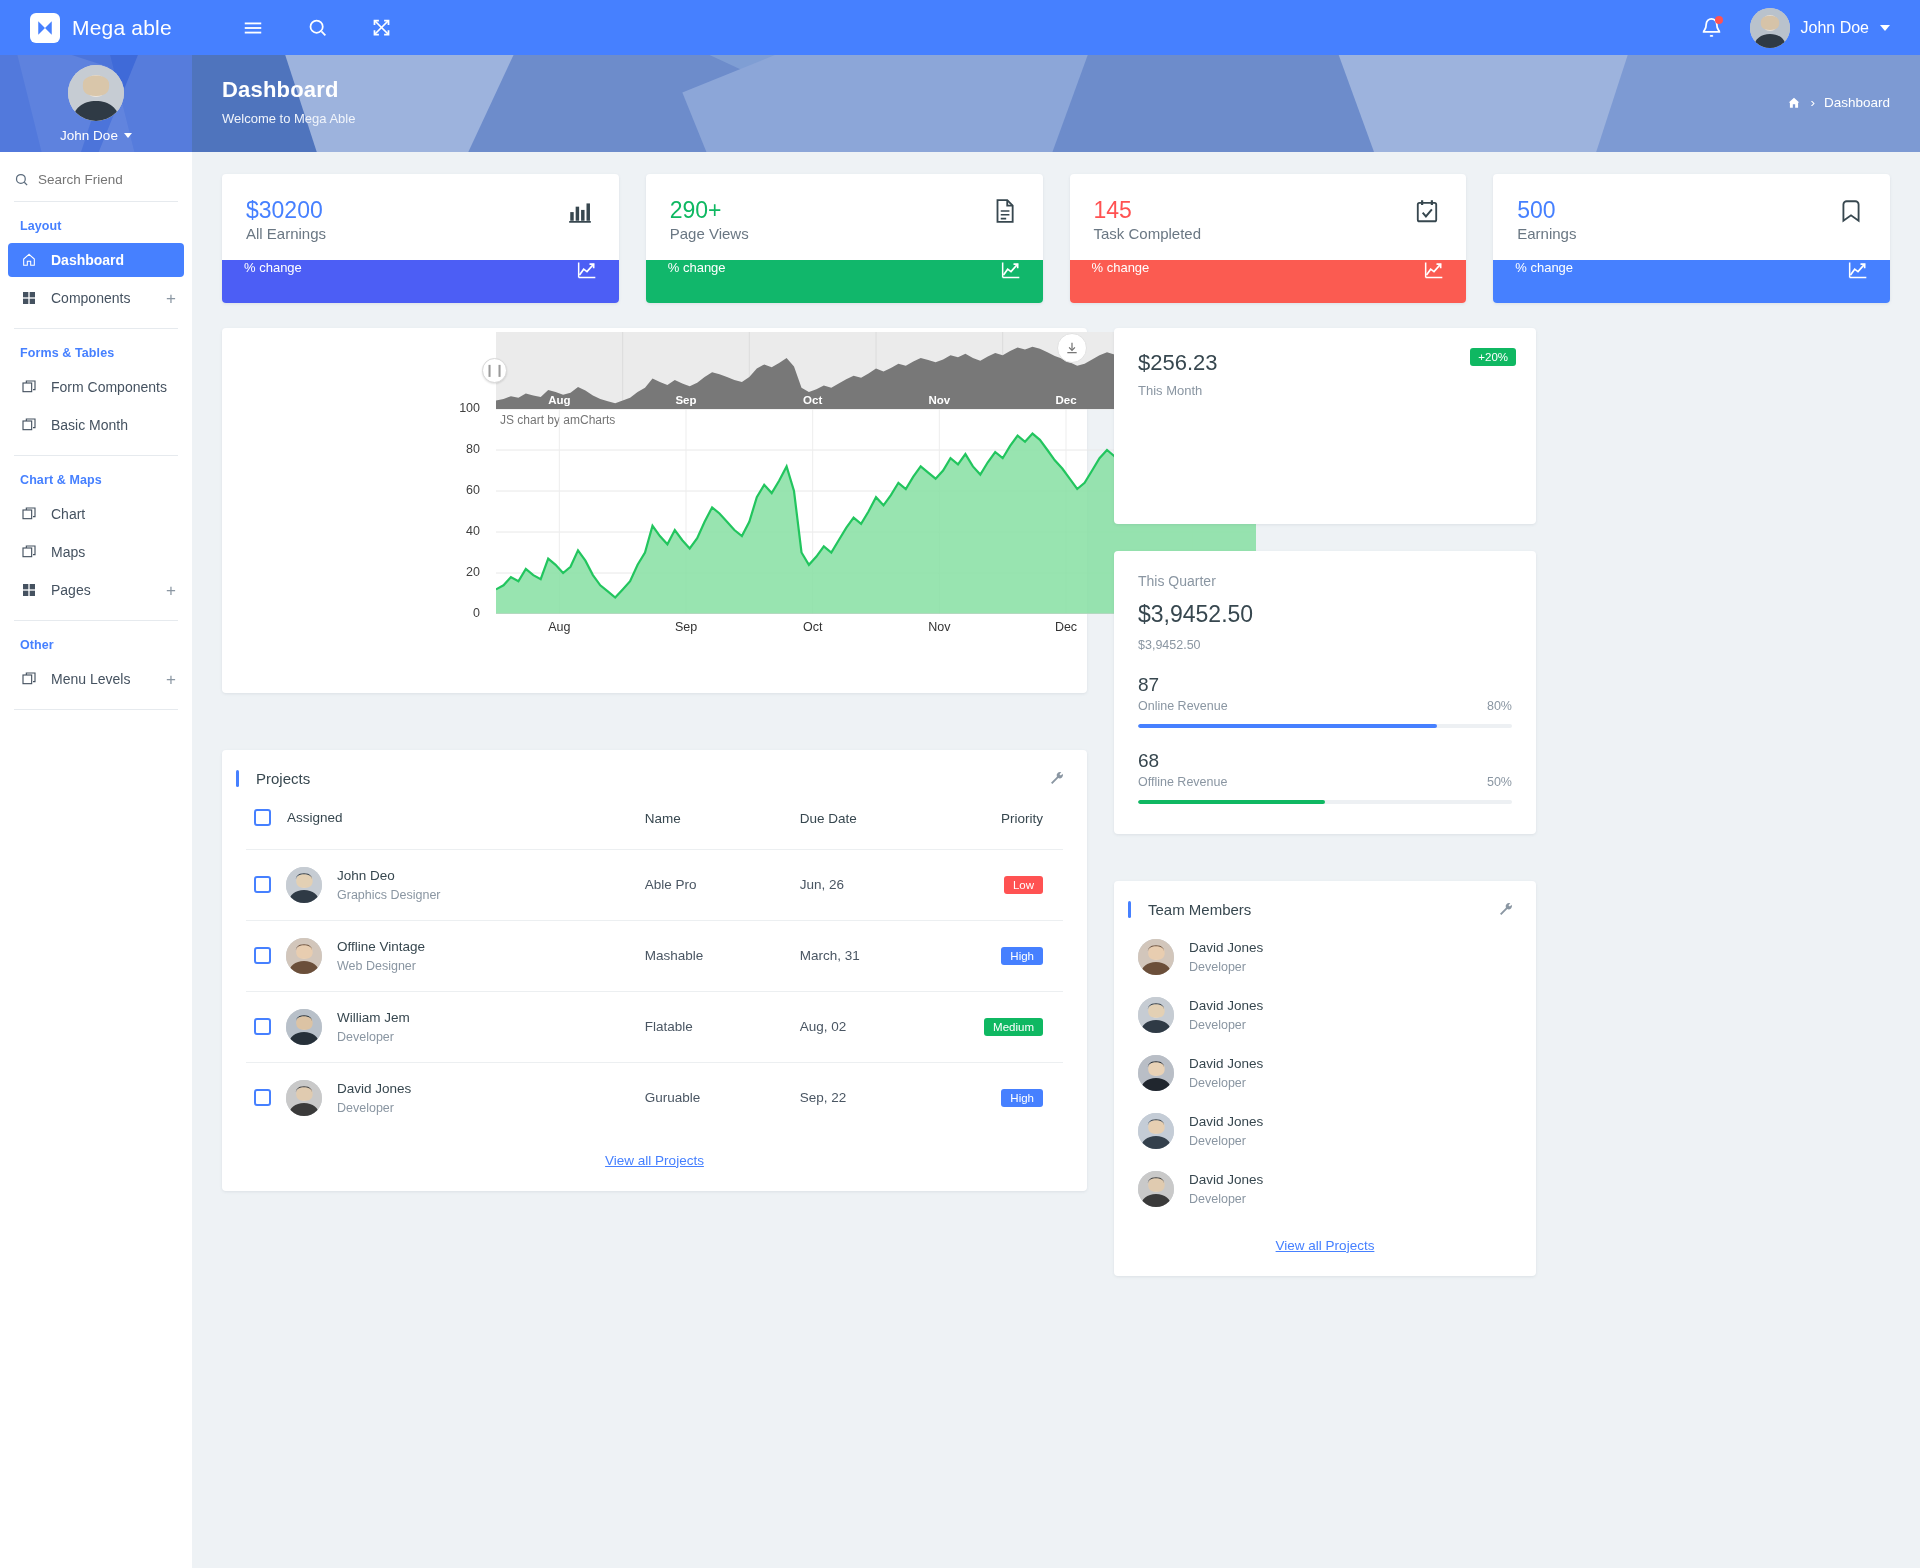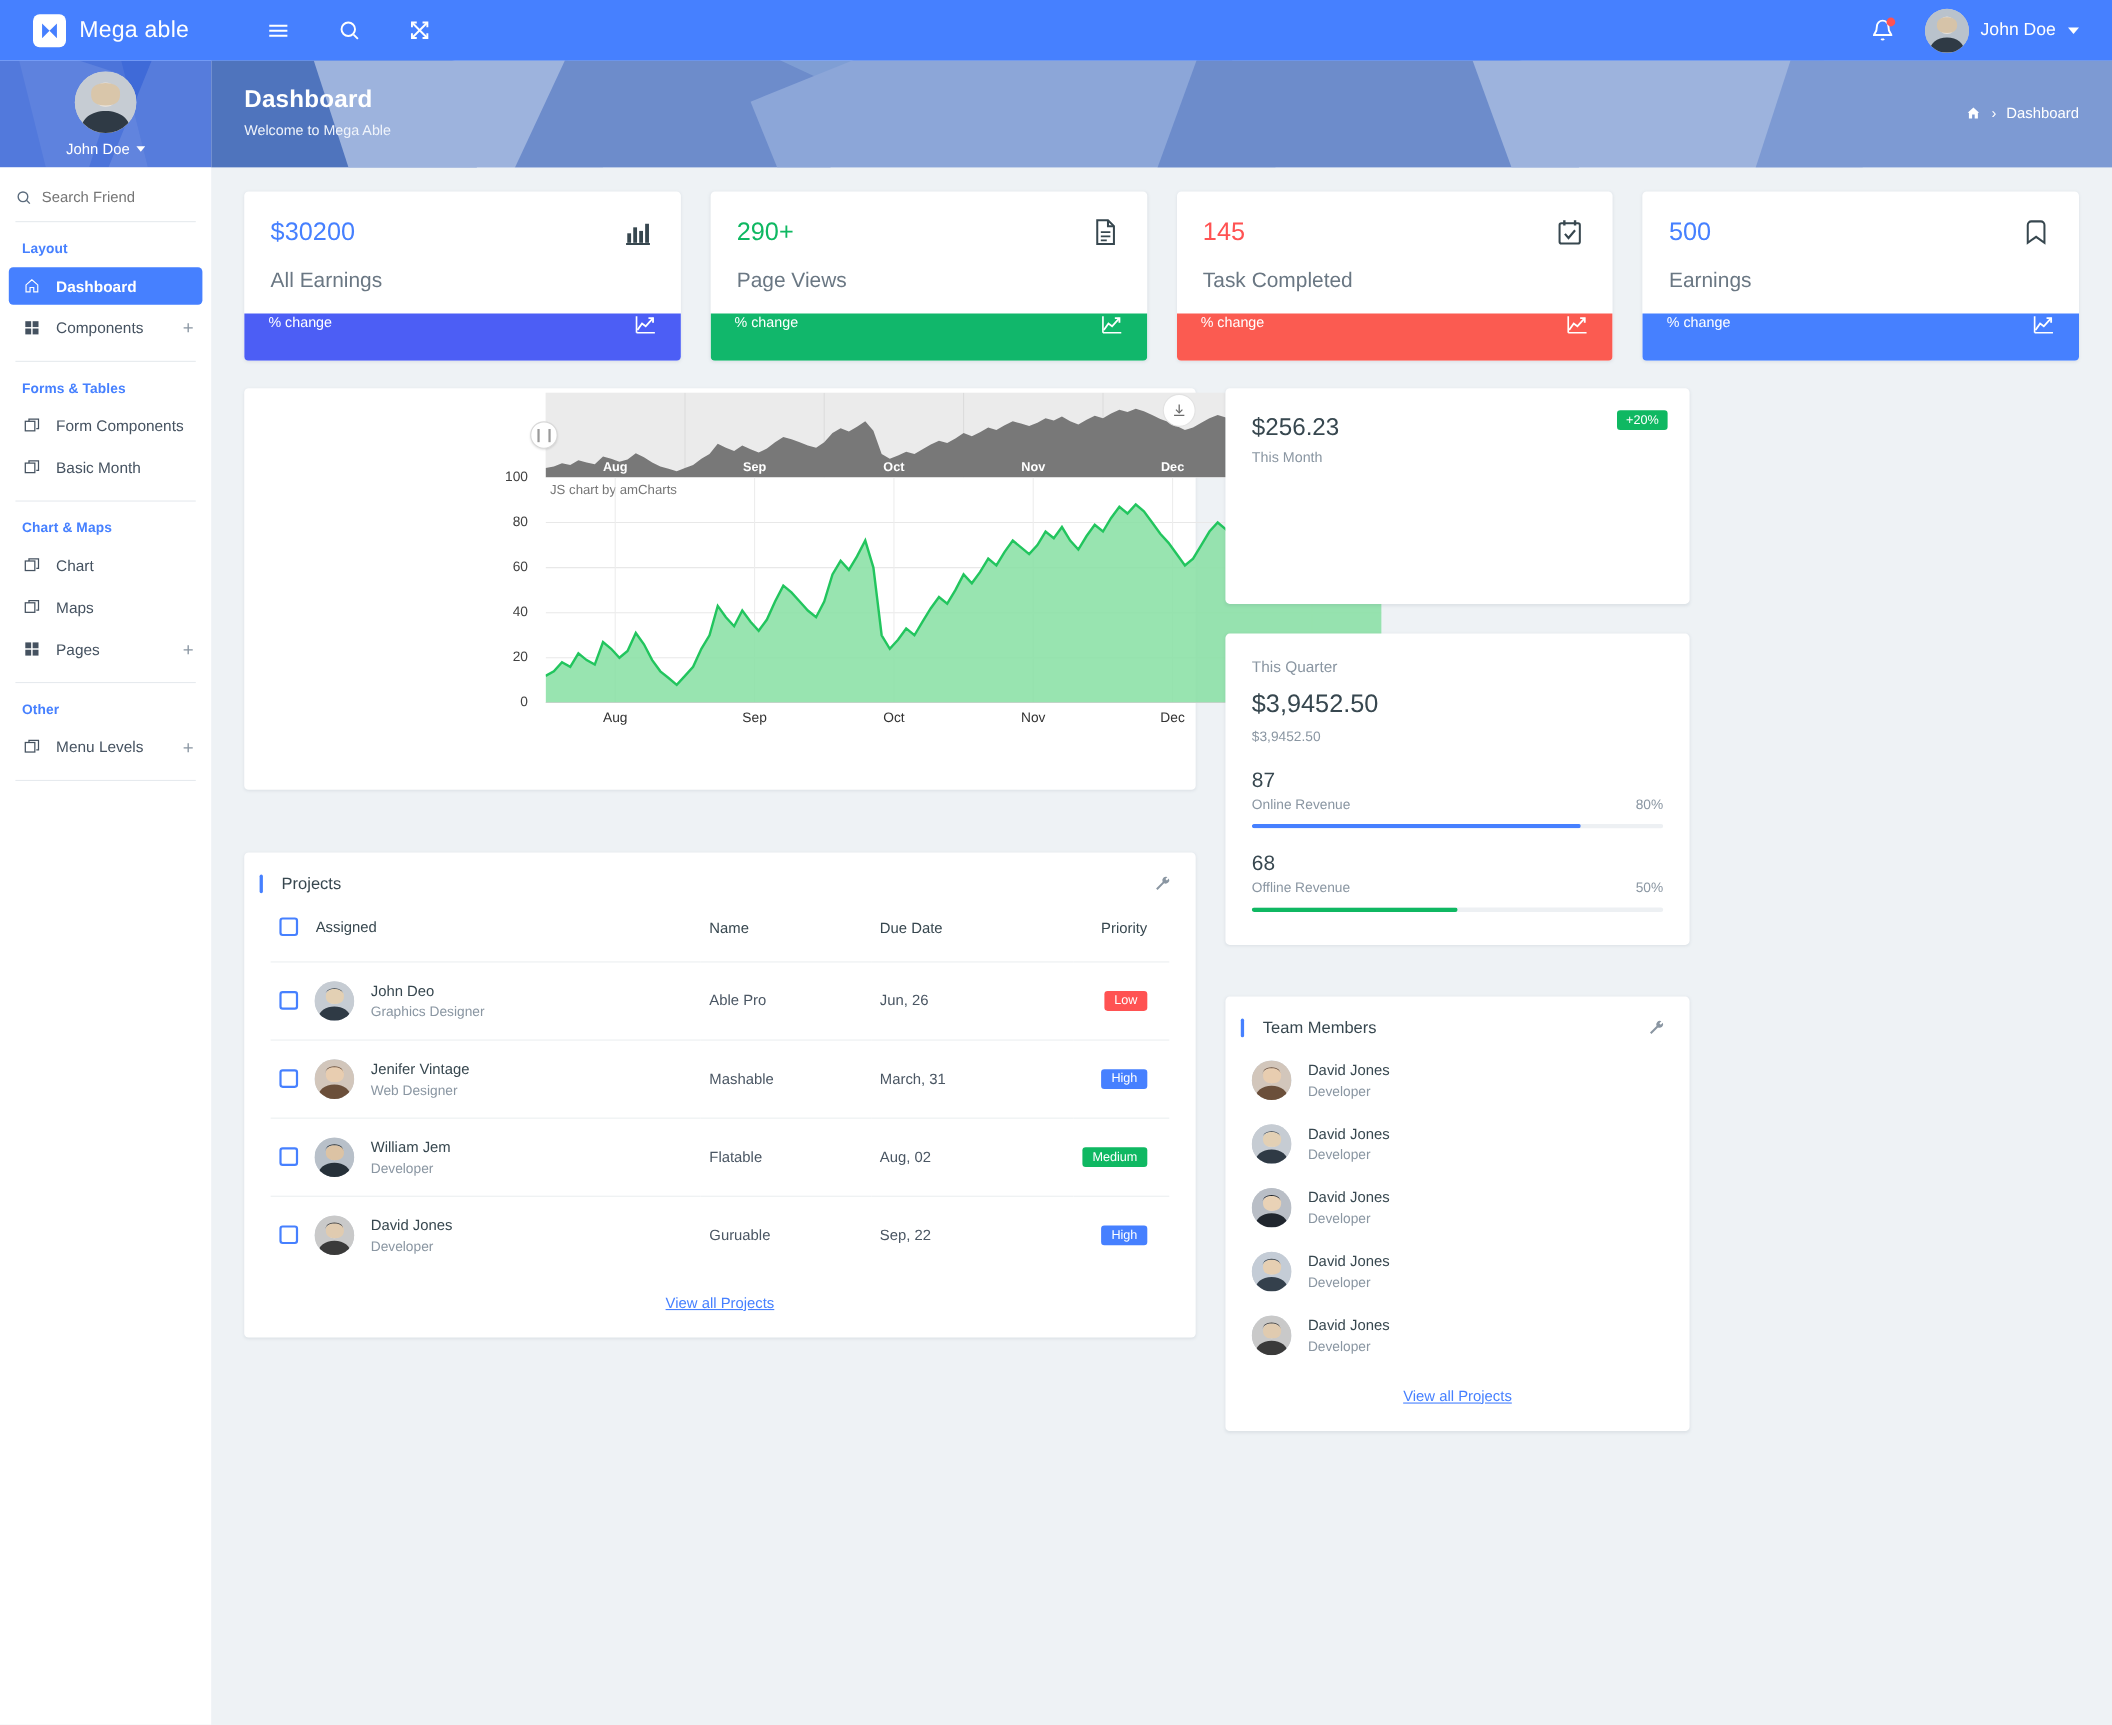--- a/index.html
+++ b/index.html
@@ -85,21 +85,21 @@
   .crumbs { position:absolute; right:30px; top:40px; z-index:3; display:flex; align-items:center; gap:9px; color:#fff; font-size:13.5px;}
   .crumbs svg { width:14px;height:14px; fill:#fff;}
 
   
   .main { position:absolute; top:152px; left:192px; width:1728px; height:1416px; padding: 22px 30px 0 30px; }
 
   .stat-row { display:flex; gap:27px; }
   .stat-card { flex:1; background:#fff; border-radius:4px; box-shadow: 0 1px 3px rgba(62,77,94,.10); overflow:hidden; }
   .stat-top { padding: 22px 24px 18px 24px; display:flex; align-items:flex-start;gap:36px; }
   .stat-num { font-size:23px; font-weight:400; line-height:1.25; }
-  .stat-lbl { font-size:19px; color:#6a7783; margin-top:20px; }
+  .stat-lbl { font-size:15px; color:#6a7783; margin-top:0; }
   .stat-ico { margin-left:auto; width:30px; height:30px; display:flex;align-items:center;justify-content:center;}
   .stat-ico svg { width:26px; height:26px; }
   .stat-foot { height:43px; display:flex; align-items:flex-start; padding: 0 22px; }
   .stat-foot span { color:#fff; font-size:13px; }
   .stat-foot .fico { margin-left:auto; }
   .stat-foot svg { width:20px; height:20px; stroke:#fff; fill:none; stroke-width:2; }
 
   .content-row { display:flex; gap:27px; margin-top:25px; align-items:flex-start; }
   .col-left { width: 865px; }
   .col-right { width: 422px; }
@@ -595,21 +595,21 @@
            <span class="avatar">
                         <svg viewBox="0 0 40 40">
                           <rect width="40" height="40" fill="#d2c6bb"></rect>
                           <circle cx="20" cy="15" r="8" fill="#f0e5da"></circle>
                           <path d="M3 40c0-9 7.5-14.5 17-14.5S37 31 37 40z" fill="#6b4f3a"></path>
                           <path d="M11.5 13.5c1-7.5 17-7.5 18 0 .8 5.5-1.5 9.5-9 9.5s-9.8-4-9-9.5z" fill="#e8cdb0"></path>
                           <path d="M11 14c0-8 18-8 18 0 0-3-2-7-9-7s-9 4-9 7z" fill="#6b4f3a"></path>
                         </svg>
                       </span>
            <span>
-             <div class="u-name">Jenifer Vintage</div>
+             <div class="u-name">Offline Vintage</div>
              <div class="u-role">Web Designer</div>
            </span>
          </div>
        </td>
        <td class="td-txt">Mashable</td>
        <td class="td-txt">March, 31</td>
        <td style="text-align:right;padding-right:20px;">
          <span class="pill" style="background:#4680ff">High</span>
        </td>
                 </tr>

